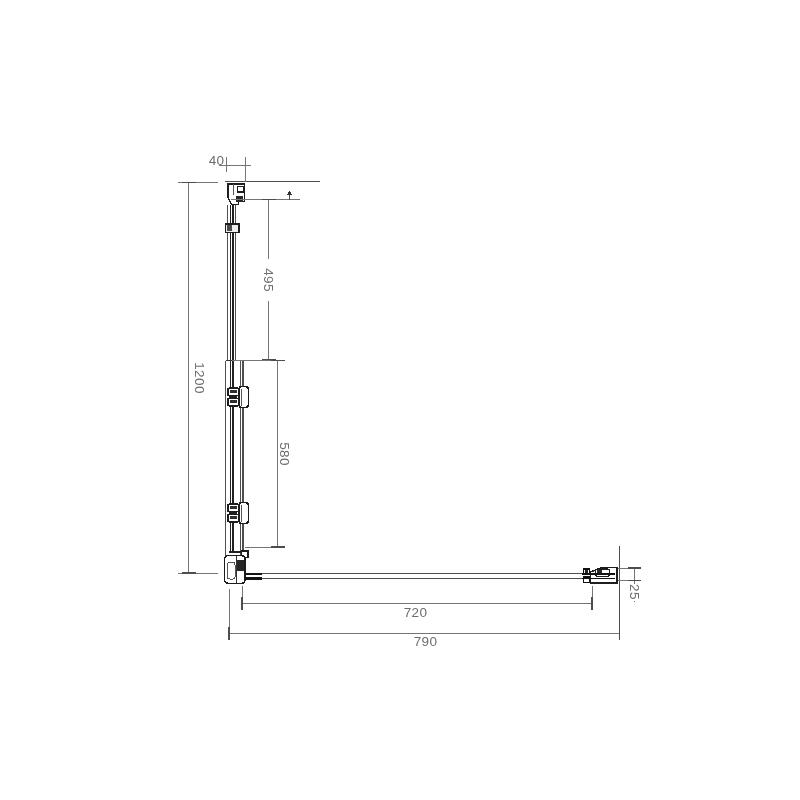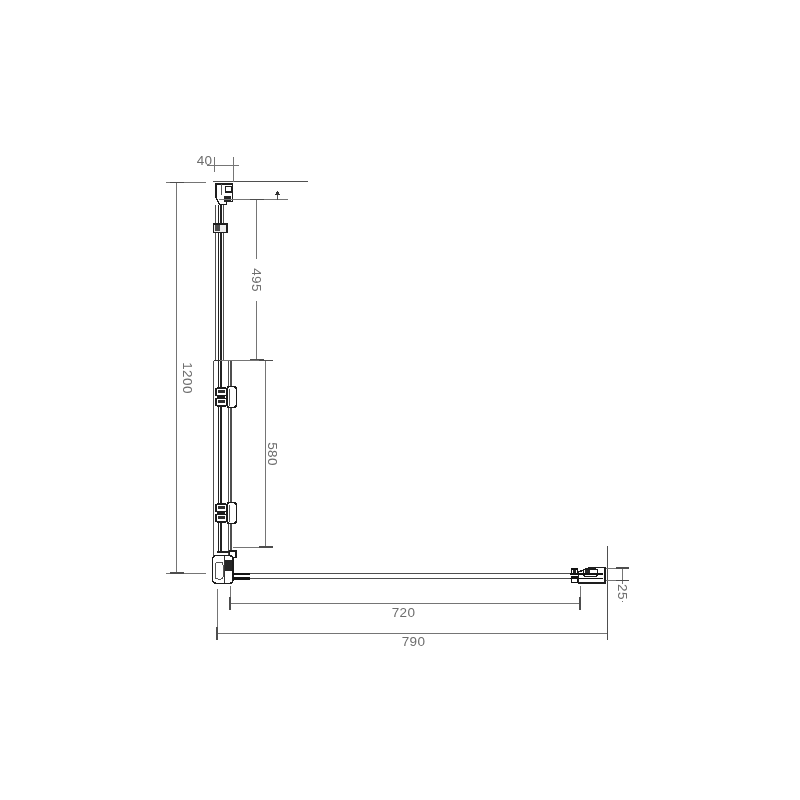--- a/index.html
+++ b/index.html
@@ -1,16 +1,16 @@
 <!DOCTYPE html>
 <html><head>
 <meta charset="utf-8">
 <style>
   html,body{margin:0;padding:0;background:#ffffff;}
-  .stage{position:relative;width:788px;height:800px;background:#ffffff;overflow:hidden;}
+  .stage{position:relative;width:788px;height:800px;background:#ffffff;overflow:hidden;margin-left:12px;}
   text{font-family:"Liberation Sans", sans-serif;font-size:13.5px;fill:#6d6d6d;letter-spacing:0.4px;}
   .struct{stroke:#4f4f4f;stroke-width:1.2;fill:none;}
   .struct-dark{stroke:#1e1e1e;stroke-width:1.5;fill:none;}
   .dim{stroke:#757575;stroke-width:1;fill:none;}
   .tick{stroke:#4d4d4d;stroke-width:1.5;fill:none;}
 </style>
 </head>
 <body>
 
 <div class="stage">

